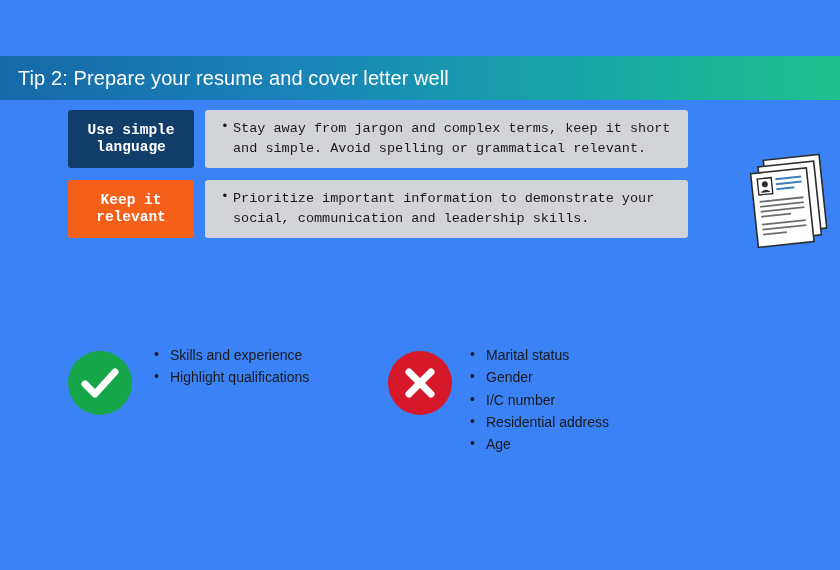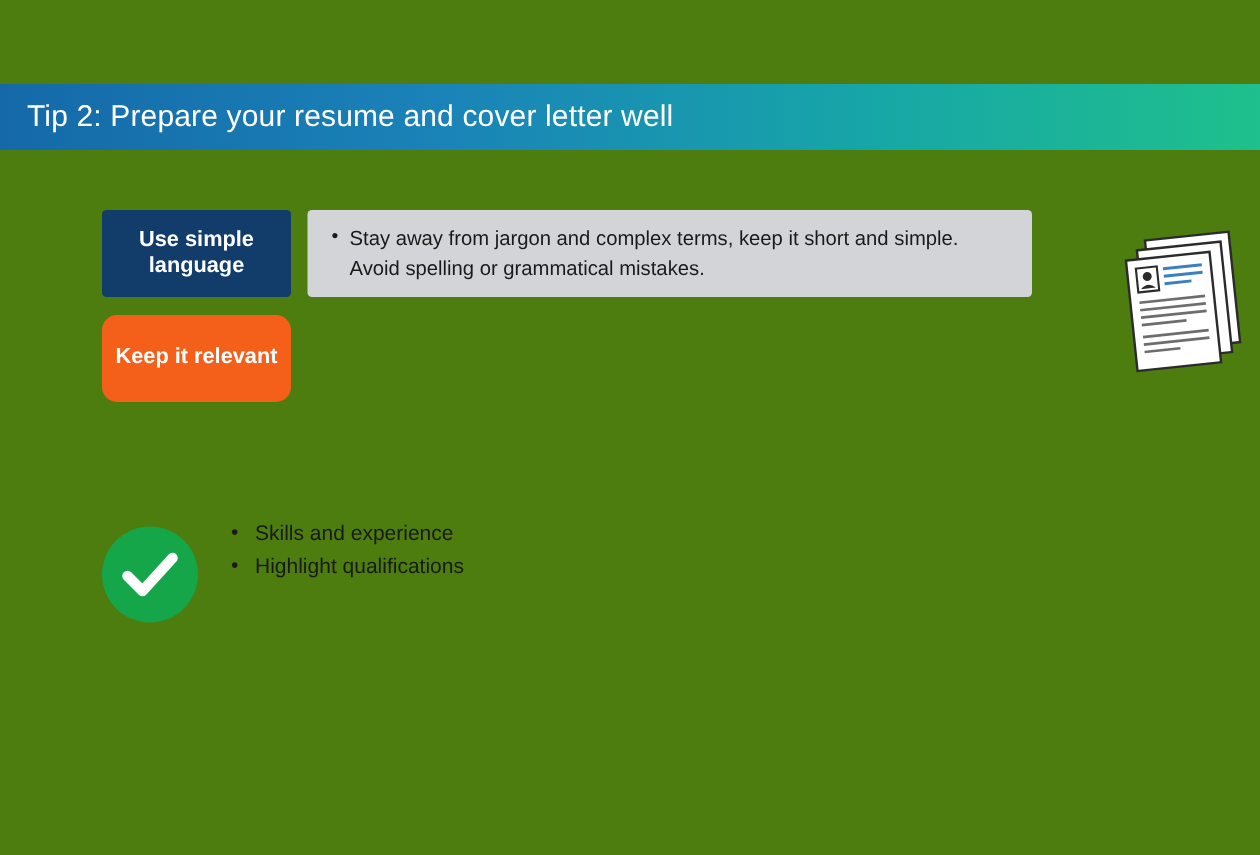--- a/index.html
+++ b/index.html
@@ -12,21 +12,21 @@
     height: 570px;
     font-family: "Liberation Sans", sans-serif;
     overflow: hidden;
     position: relative;
   }
   .slide {
     position: absolute;
     left: 0; top: 0;
     width: 840px;
     height: 570px;
-    background: #4d7c0f;
+    background: #3b82f6;
   }
   
   .title-bar {
     position: absolute;
     left: 0;
     top: 56px;
     width: 840px;
     height: 44px;
     background: linear-gradient(90deg, #1569a8 0%, #1a83b8 35%, #17a5a8 68%, #1fc08c 100%);
     display: flex;
@@ -36,22 +36,23 @@
     color: #ffffff;
     font-size: 20px;
     font-weight: 400;
     padding-left: 18px;
     letter-spacing: 0.1px;
   }
   
   .rows {
     position: absolute;
     left: 68px;
-    top: 140px;
+    top: 110px;
     width: 620px;
+    font-family: Liberation Mono, monospace;
   }
   .row {
     display: flex;
     align-items: stretch;
     margin-bottom: 12px;
   }
   .tag {
     width: 126px;
     min-height: 58px;
     border-radius: 3px;
@@ -61,21 +62,21 @@
     display: flex;
     align-items: center;
     justify-content: center;
     text-align: center;
     line-height: 1.2;
     flex: none;
     padding: 4px 4px;
     box-sizing: border-box;
   }
   .tag.navy { background: #123d6b; }
-  .tag.orange { background: #f4601a; border-radius: 10px; }
+  .tag.orange { background: #f4601a; }
   .tag.teal { background: #18b2a0; }
   .desc {
     margin-left: 11px;
     flex: 1;
     background: #d3d4d8;
     border-radius: 3px;
     display: flex;
     align-items: center;
     padding: 9px 14px 9px 16px;
     box-sizing: border-box;
@@ -158,45 +159,62 @@
 
   <div class="title-bar">
     <div class="title-text">Tip 2: Prepare your resume and cover letter well</div>
   </div>
 
   <div class="rows">
 
     <div class="row">
       <div class="tag navy">Use simple language</div>
       <div class="desc">
-        <div class="desc-bullet">Stay away from jargon and complex terms, keep it short and simple. Avoid spelling or grammatical mistakes.</div>
+        <div class="desc-bullet">Stay away from jargon and complex terms, keep it short and simple. Avoid spelling or grammatical relevant.</div>
       </div>
     </div>
 
     <div class="row">
       <div class="tag orange">Keep it relevant</div>
+      <div class="desc">
+        <div class="desc-bullet">Prioritize important information to demonstrate your social, communication and leadership skills.</div>
+      </div>
     </div>
 
 
   </div>
 
   <div class="bottom">
 
     <div class="col left">
       <div class="mark check">
         <svg width="64" height="64" viewBox="0 0 64 64" aria-hidden="true">
           <path d="M17 33 L27 43 L47 21" fill="none" stroke="#ffffff" stroke-width="7" stroke-linecap="round" stroke-linejoin="round"></path>
         </svg>
       </div>
       <ul class="items">
         <li>Skills and experience</li>
         <li>Highlight qualifications</li>
       </ul>
     </div>
 
+    <div class="col right">
+      <div class="mark cross">
+        <svg width="64" height="64" viewBox="0 0 64 64" aria-hidden="true">
+          <path d="M21 21 L43 43 M43 21 L21 43" fill="none" stroke="#ffffff" stroke-width="7" stroke-linecap="round"></path>
+        </svg>
+      </div>
+      <ul class="items">
+        <li>Marital status</li>
+        <li>Gender</li>
+        <li>I/C number</li>
+        <li>Residential address</li>
+        <li>Age</li>
+      </ul>
+    </div>
 
   </div>
 
   <div class="docs">
     <svg width="92" height="104" viewBox="0 0 92 104" aria-hidden="true">
       <g transform="rotate(-6 46 52)">
         <rect x="26" y="6" width="56" height="74" fill="#ffffff" stroke="#2b2b2b" stroke-width="1.6"></rect>
         <rect x="20" y="12" width="56" height="74" fill="#ffffff" stroke="#2b2b2b" stroke-width="1.6"></rect>
         <rect x="12" y="18" width="56" height="74" fill="#ffffff" stroke="#2b2b2b" stroke-width="1.6"></rect>
         <rect x="18" y="24" width="14" height="16" fill="#ffffff" stroke="#2b2b2b" stroke-width="1.4"></rect>

